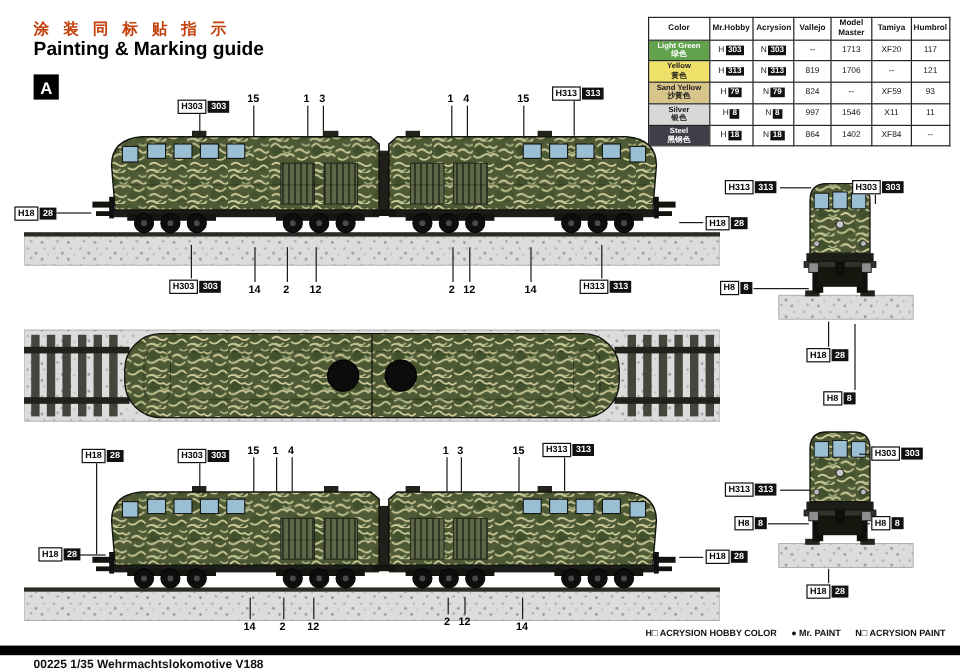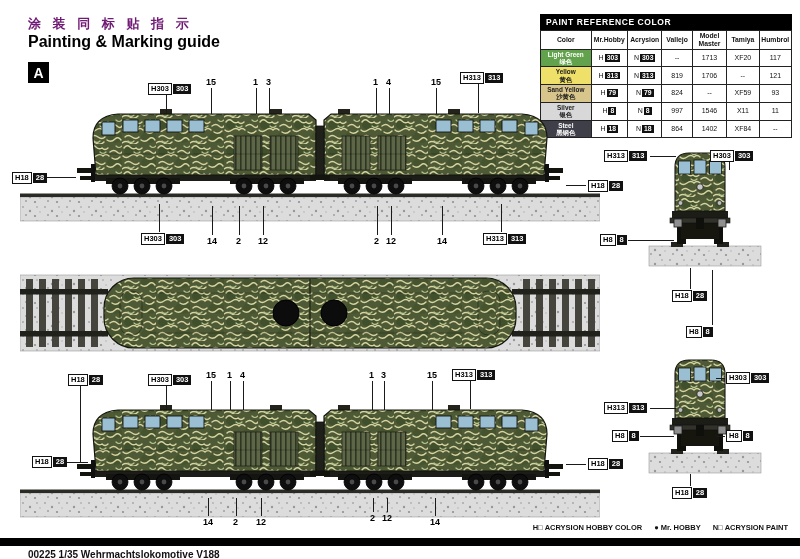--- a/index.html
+++ b/index.html
@@ -1,21 +1,21 @@
 <!DOCTYPE html>
 <html><head>
 <meta charset="utf-8">
 <style>
   *{margin:0;padding:0;box-sizing:border-box}
   html,body{background:#fff}
   body{width:800px;height:559px;position:relative;overflow:hidden;
        font-family:"Liberation Sans",sans-serif;color:#111}
 
   
-  .title-cn{position:absolute;left:28px;top:15px;font-size:13px;font-weight:bold;letter-spacing:4px;color:#701a75}
+  .title-cn{position:absolute;left:28px;top:15px;font-size:13px;font-weight:bold;letter-spacing:4px;color:#c2410c}
   .title-en{position:absolute;left:28px;top:33px;font-size:16px;font-weight:bold;color:#000}
   .marker-a{position:absolute;left:28px;top:62px;width:21px;height:21px;background:#000;color:#fff;
             font-weight:bold;font-size:14px;display:flex;align-items:center;justify-content:center}
 
   
   .paint-table{position:absolute;left:540px;top:14px;width:252px}
   .pt-title{background:#000;color:#fff;font-size:8.5px;font-weight:bold;padding:2px 5px;
             letter-spacing:.6px;border:1px solid #000}
   .paint-table table{width:100%;border-collapse:collapse;font-size:7px;text-align:center;table-layout:fixed}
   .paint-table th,.paint-table td{border:1px solid #222;padding:1px;line-height:1.15;overflow:hidden}
@@ -216,21 +216,20 @@
       <circle cx="74.5" cy="58" r="2.4" fill="#bdbdbd" stroke="#101010" stroke-width="0.6"></circle>
     </symbol>
   </defs>
 </svg>
 
 <div class="title-cn">涂 装 同 标 贴 指 示</div>
 <div class="title-en">Painting &amp; Marking guide</div>
 <div class="marker-a">A</div>
 
 <div class="paint-table">
-  <div class="pt-title">PAINT REFERENCE COLOR</div>
   <table>
     <colgroup>
       <col class="c-color">
         <col class="c-mh">
         <col class="c-ac">
         <col class="c-va">
       <col class="c-mm">
         <col class="c-ta">
         <col class="c-hu">
     </colgroup>
@@ -483,20 +482,20 @@
   </div>
 
 <div class="footer-product">00225 1/35 Wehrmachtslokomotive V188</div>
 <div class="footer-legend">
     <span class="legend-item">
       <span class="legend-sym">H□</span>
       <span>ACRYSION HOBBY COLOR</span>
     </span>
     <span class="legend-item">
       <span class="legend-sym">●</span>
-      <span>Mr. HOBBY</span>
+      <span>Mr. PAINT</span>
     </span>
     <span class="legend-item">
       <span class="legend-sym">N□</span>
       <span>ACRYSION PAINT</span>
     </span>
   </div>
 <div class="footer-bar"></div>
 
 </body></html>

